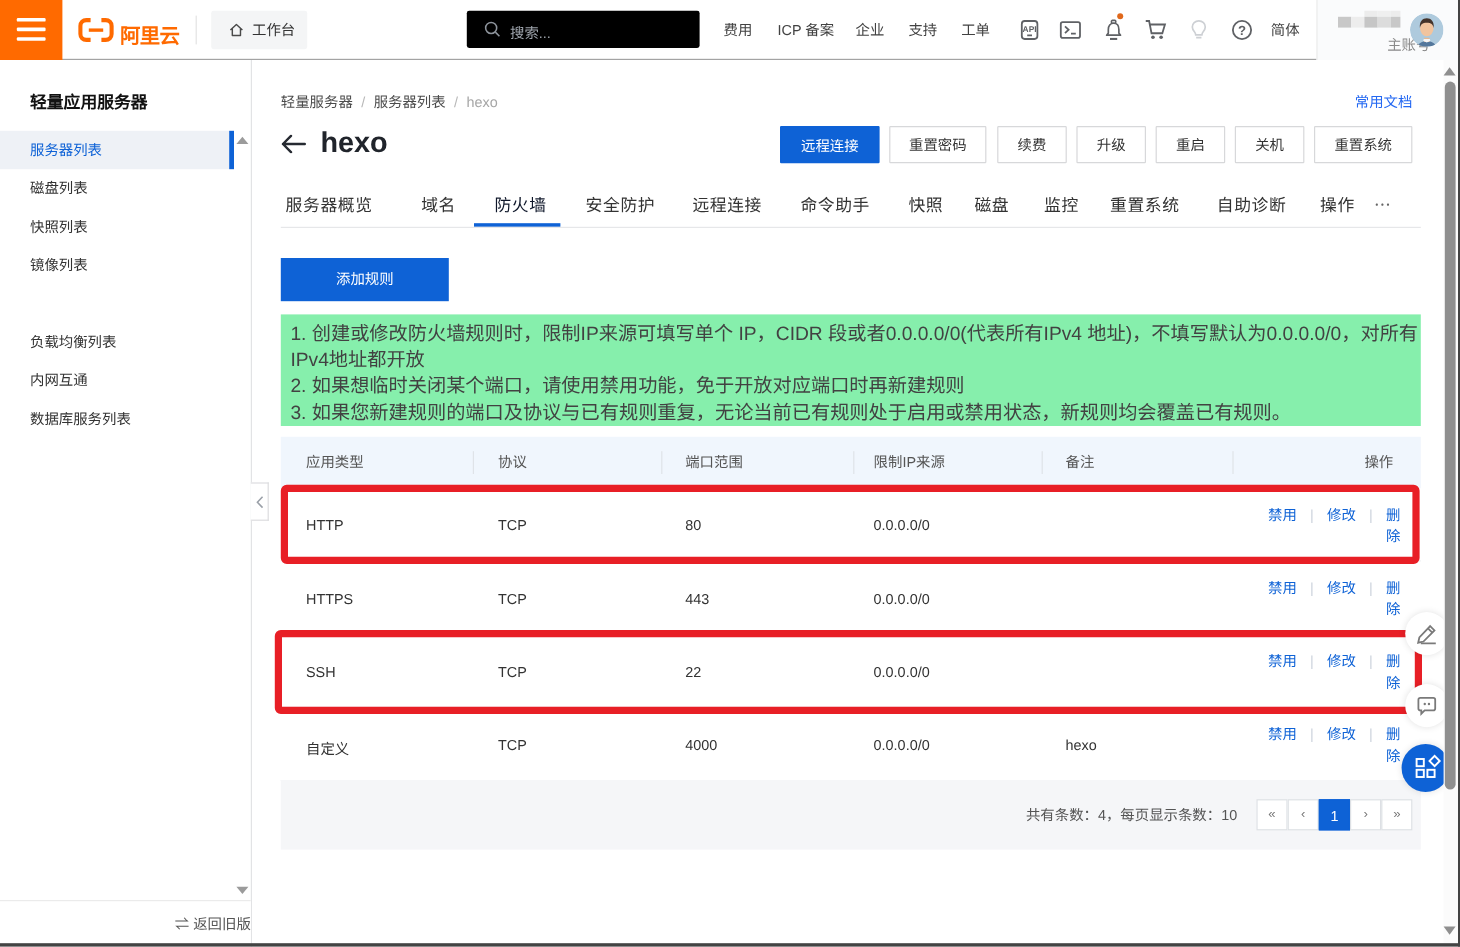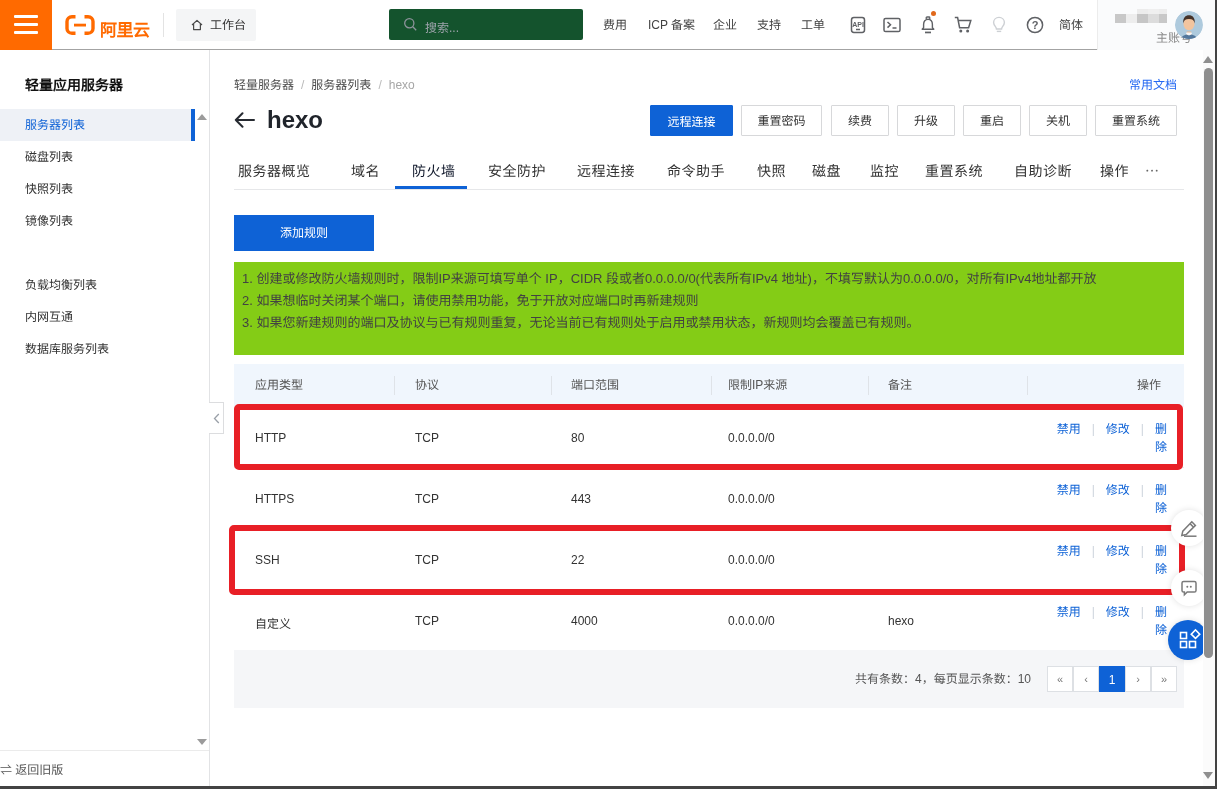--- a/index.html
+++ b/index.html
@@ -8,58 +8,58 @@
   body { font-family:"Liberation Sans", sans-serif; font-size:12px; color:#333; background:#fff; position:relative; }
   .abs { position:absolute; }
 
   
   #topbar { position:absolute; left:0; top:0; width:1217px; height:50px; background:#fff; border-bottom:1px solid #a3a3a3; z-index:30; }
   #burger { position:absolute; left:0; top:0; width:52px; height:50px; background:#FF6A00; }
   #burger i { position:absolute; left:14px; width:24px; height:3px; background:#fff; border-radius:1px; }
   #logotxt { position:absolute; left:100px; top:16px; font-size:17px; font-weight:bold; color:#FF6A00; letter-spacing:-0.5px;}
   .tb-sep { position:absolute; left:163px; top:13px; width:1px; height:24px; background:#e3e3e3; }
   #workbench { position:absolute; left:176px; top:9px; width:80px; height:32px; background:#f4f5f6; border-radius:2px; color:#333; font-size:12px; line-height:32px; text-align:center; }
-  #searchbox { position:absolute; left:389px; top:9px; width:194px; height:31px; background:#14532d; border-radius:2px; }
+  #searchbox { position:absolute; left:389px; top:9px; width:194px; height:31px; background:#000000; border-radius:2px; }
   #searchbox span { position:absolute; left:36px; top:9px; color:#9da3ab; font-size:12px; }
   .tbitem { position:absolute; top:0; height:50px; line-height:50px; font-size:12px; color:#424242; white-space:nowrap; }
   .tbicon { position:absolute; top:15px; width:20px; height:20px; }
   #account { position:absolute; left:1097px; top:0; width:118px; height:50px; background:#fafbfc; border-left:1px solid #ececec; }
   #acc-label { position:absolute; left:34px; top:28px; font-size:12px; color:#8a8a8a;margin-left:24px; }
   #avatar { position:absolute; left:77px; top:11px; width:28px; height:28px; border-radius:50%; overflow:hidden; }
 
   
   #sidebar { position:absolute; left:0; top:50px; width:210px; height:739px; background:#fff; border-right:1px solid #e2e3e5; z-index:5;}
   #side-title { position:absolute; left:25px; top:24px; font-size:14px; font-weight:bold; color:#121212; }
   .sitem { position:absolute; left:0; width:191px; height:32px; line-height:32px; padding-left:25px; font-size:12px; color:#333; white-space:nowrap; }
   .sitem.sel { background:#eef1f6; color:#0e62d6; }
   #selbar { position:absolute; left:191px; top:59px; width:4px; height:32px; background:#0e62d6; }
   .tri-up { position:absolute; width:0; height:0; border-left:6px solid transparent; border-right:6px solid transparent; border-bottom:7px solid #9b9b9b; }
   .tri-dn { position:absolute; width:0; height:0; border-left:6px solid transparent; border-right:6px solid transparent; border-top:7px solid #9b9b9b; }
-  #side-bottom { position:absolute; left:0; top:700px; width:209px; height:39px; border-top:1px solid #ebebeb; background:#fff; text-align:left; line-height:39px; color:#555; font-size:12px;}
+  #side-bottom { position:absolute; left:0; top:700px; width:209px; height:39px; border-top:1px solid #ebebeb; background:#fff; text-align:right; line-height:39px; color:#555; font-size:12px;}
 
   
   #crumb { position:absolute; left:234px; top:75px; font-size:12px; color:#4c4c4c; }
   #crumb .sep { color:#b9b9b9; margin:0 7px; }
   #crumb .cur { color:#a6a6a6; }
   #docs { position:absolute; right:40px; top:75px; font-size:12px; color:#2468f2; }
   #backarrow { position:absolute; left:234px; top:112px; width:21px; height:16px; }
   #pagetitle { position:absolute; left:267px; top:106px; font-size:24px; font-weight:bold; color:#20242b; }
   .hbtn { position:absolute; top:105px; height:31px; line-height:30px; text-align:center; font-size:12px; color:#333; background:#fff; border:1px solid #d7d8da; border-radius:1px; }
   .hbtn.primary { background:#0e62d6; border-color:#0e62d6; color:#fff; line-height:32px; }
 
   
   #tabs { position:absolute; left:234px; top:160px; height:30px; }
   .tab { position:absolute; top:0; font-size:14px; letter-spacing:0.5px; color:#333; white-space:nowrap; }
   .tab.active { color:#0f172a; }
   #tab-underline { position:absolute; left:395px; top:186px; width:72px; height:3px; background:#0e62d6; }
   #tabs-border { position:absolute; left:234px; top:189px; width:950px; height:1px; background:#e6e7e9; }
 
   #addrule { position:absolute; left:234px; top:215px; width:140px; height:36px; background:#0e62d6; color:#fff; font-size:12px; text-align:center; line-height:36px; }
 
-  #notice { position:absolute; left:234px; top:262px; width:950px; height:93px; background:#84cc16; color:#424242; font-size:13px; padding:6px 0 0 8px; line-height:22px; }
+  #notice { position:absolute; left:234px; top:262px; width:950px; height:93px; background:#86efac; color:#424242; font-size:16px; padding:6px 0 0 8px; line-height:22px; }
 
   
   #thead { position:absolute; left:234px; top:364px; width:950px; height:43px; background:#f0f6fd; }
   .thcell { position:absolute; top:0; height:43px; line-height:43px; font-size:12px; color:#555; }
   .thsep { position:absolute; top:12px; width:1px; height:19px; background:#dfe3e8; }
   .trow { position:absolute; left:234px; width:950px; height:61px; border-bottom:1px solid #e9ebee; background:#fff; }
   .tcell { position:absolute; font-size:12px; color:#333; top:24px; }
   .acts { position:absolute; right:17px; top:13px; width:120px; text-align:right; font-size:12px; color:#0e62d6; line-height:18px; }
   .acts .sp { color:#ccd3dc; padding:0 11px; }
 

